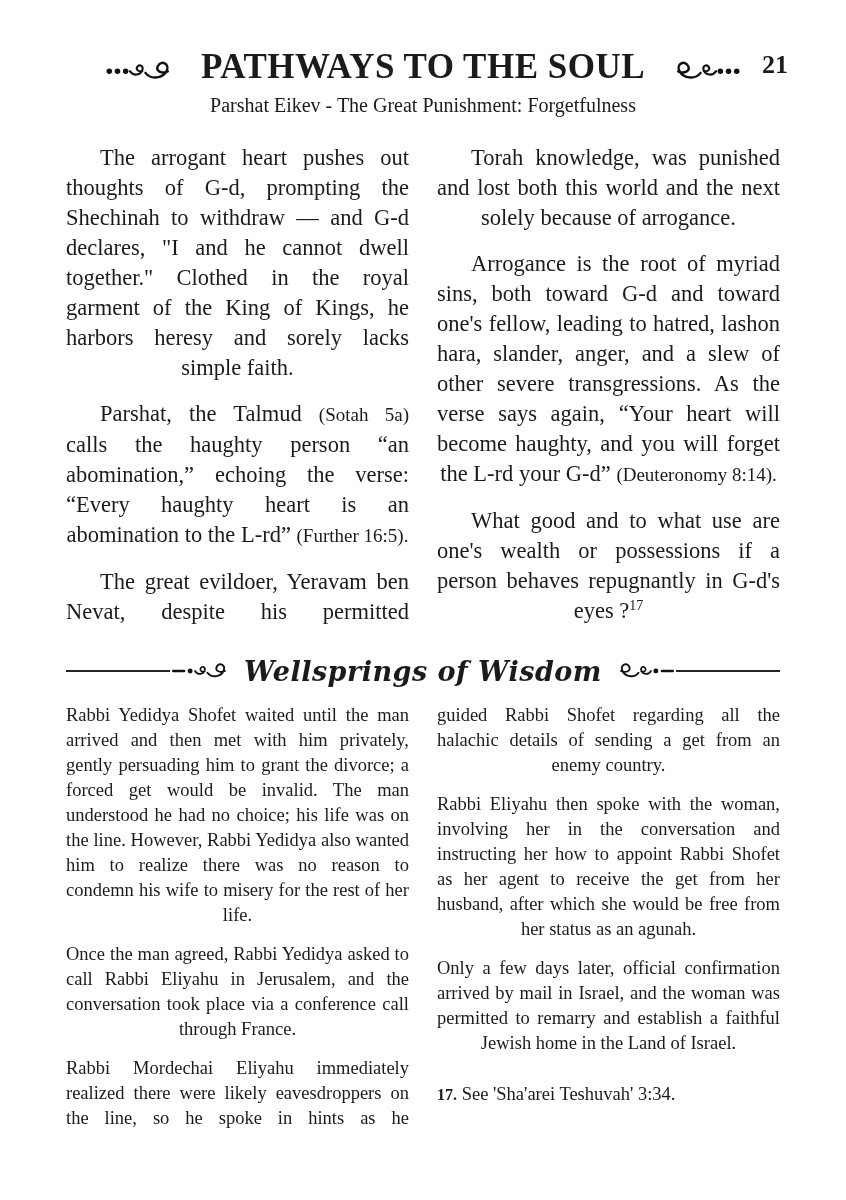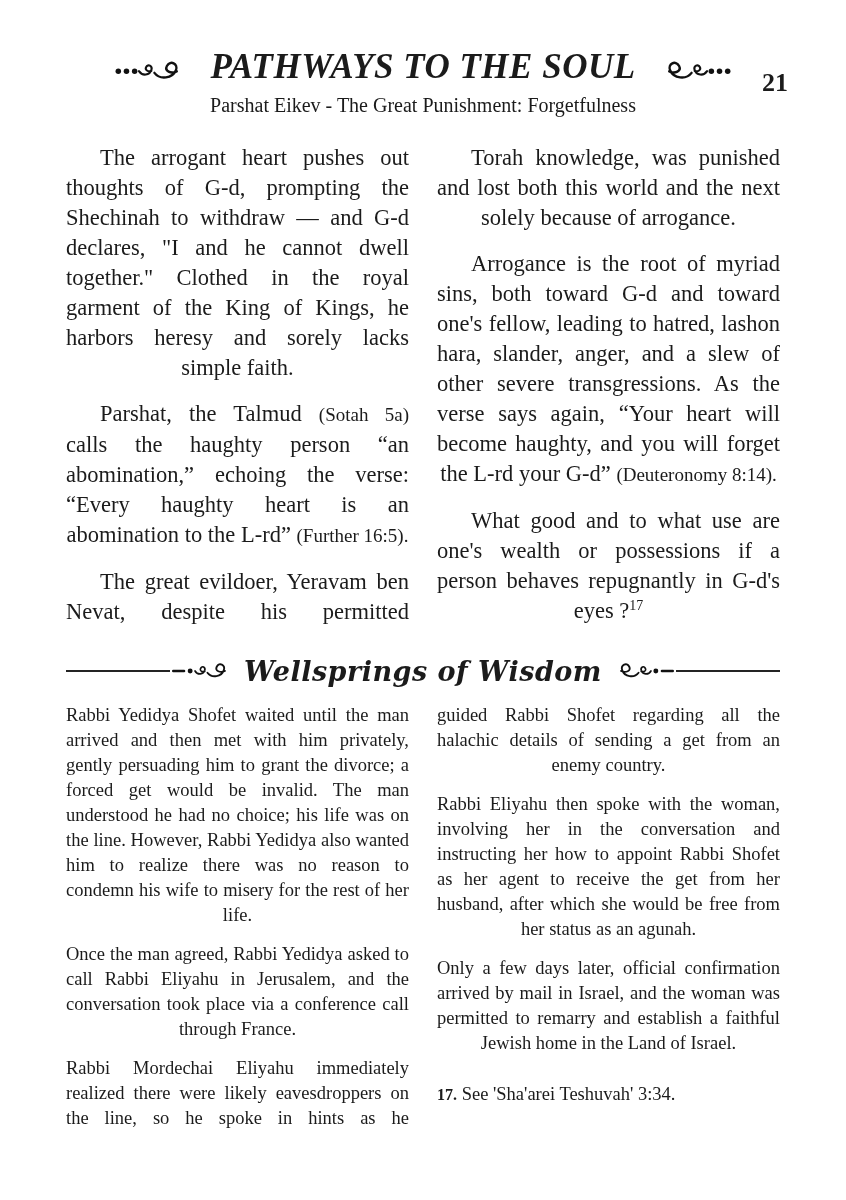--- a/index.html
+++ b/index.html
@@ -13,28 +13,28 @@
   .page{
     box-sizing:border-box;
     width:846px;height:1200px;
     padding:44px 66px 0 66px;
     position:relative;
   }
   
   .header{position:relative;text-align:center;}
   .title-row{
     display:flex;align-items:center;justify-content:center;
-    gap:10px;height:44px;font-style:italic;
+    gap:10px;height:44px;
   }
   .page-title{
     font-size:35px;font-weight:700;letter-spacing:.5px;
     margin:0;white-space:nowrap;line-height:1;
   }
   .page-number{
-    position:absolute;right:-8px;top:24px;
+    position:absolute;right:-8px;top:6px;
     font-size:26px;font-weight:700;
   }
   .flourish{display:inline-block;}
   .flourish svg{display:block;}
   .flourish.mirrored svg{transform:scaleX(-1);}
   .subtitle{
     margin:6px 0 0 0;
     font-size:20px;font-weight:400;
   }
   

